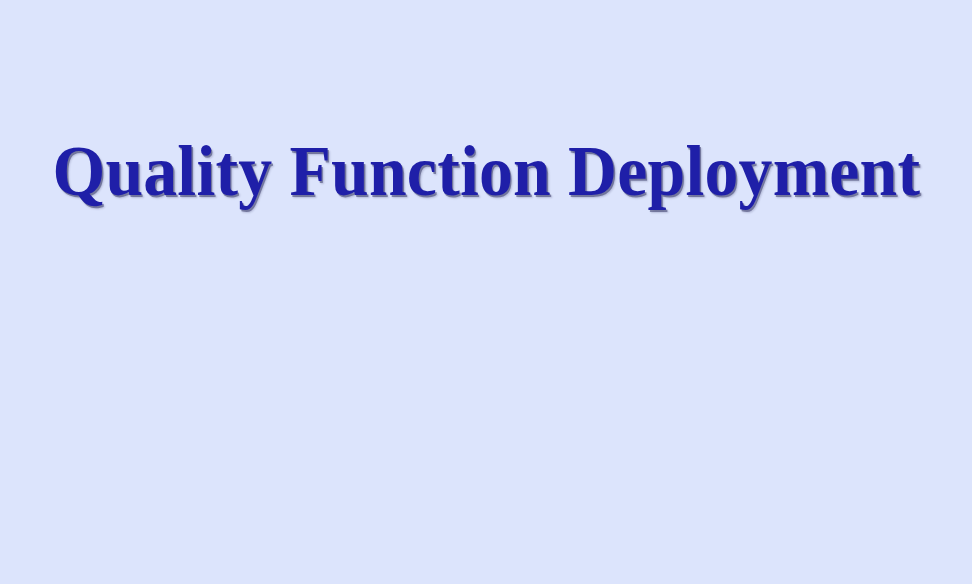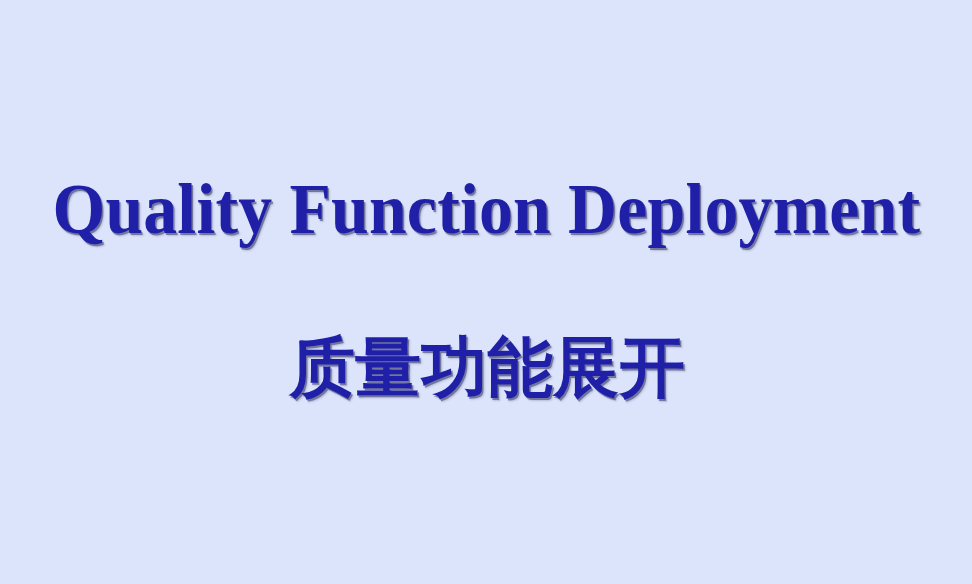--- a/index.html
+++ b/index.html
@@ -25,21 +25,21 @@
   }
 
   
   .title-en-wrap {
     position: absolute;
     left: 0;
     top: 126px;
     width: 972px;
     height: 90px;
     display: flex;
-    align-items: flex-start;
+    align-items: center;
     justify-content: center;
   }
 
   .title-en {
     display: block;
     font-family: "Liberation Serif", "DejaVu Serif", serif;
     font-weight: 700;
     font-size: 71px;
     line-height: 1;
     letter-spacing: 0.2px;
@@ -83,17 +83,14 @@
 </style>
 </head>
 <body>
 
 <div id="slide">
 
   <div class="title-en-wrap">
     <h1 class="title-en">Quality Function Deployment</h1>
   </div>
 
-  <div class="title-zh-wrap">
-    <h2 class="title-zh">质量功能展开</h2>
-  </div>
 
 </div>
 
 </body></html>

